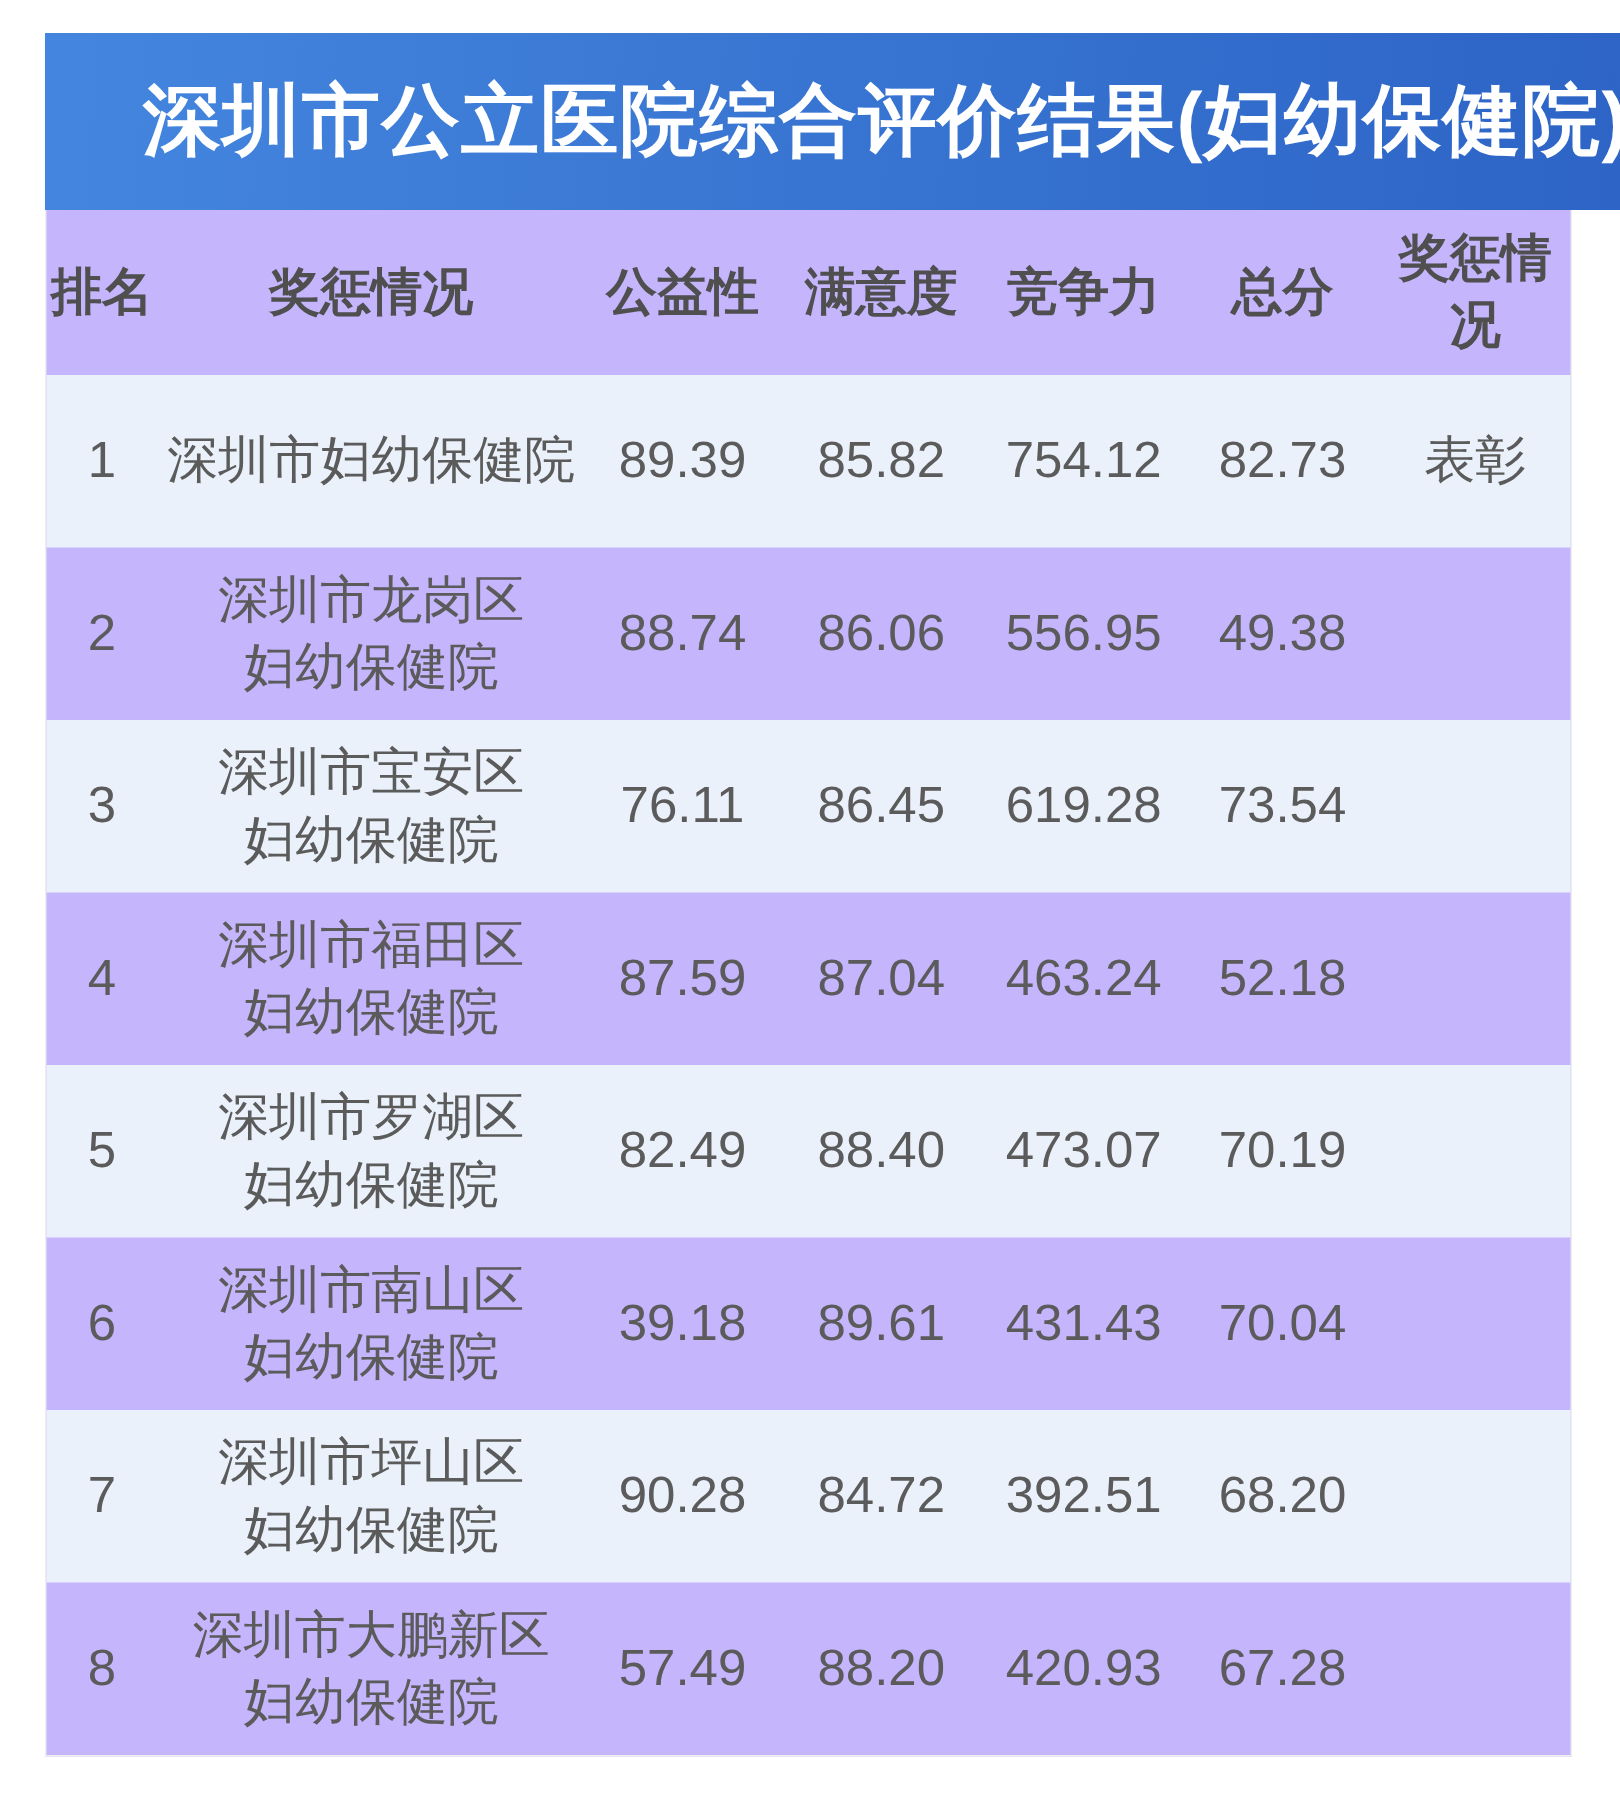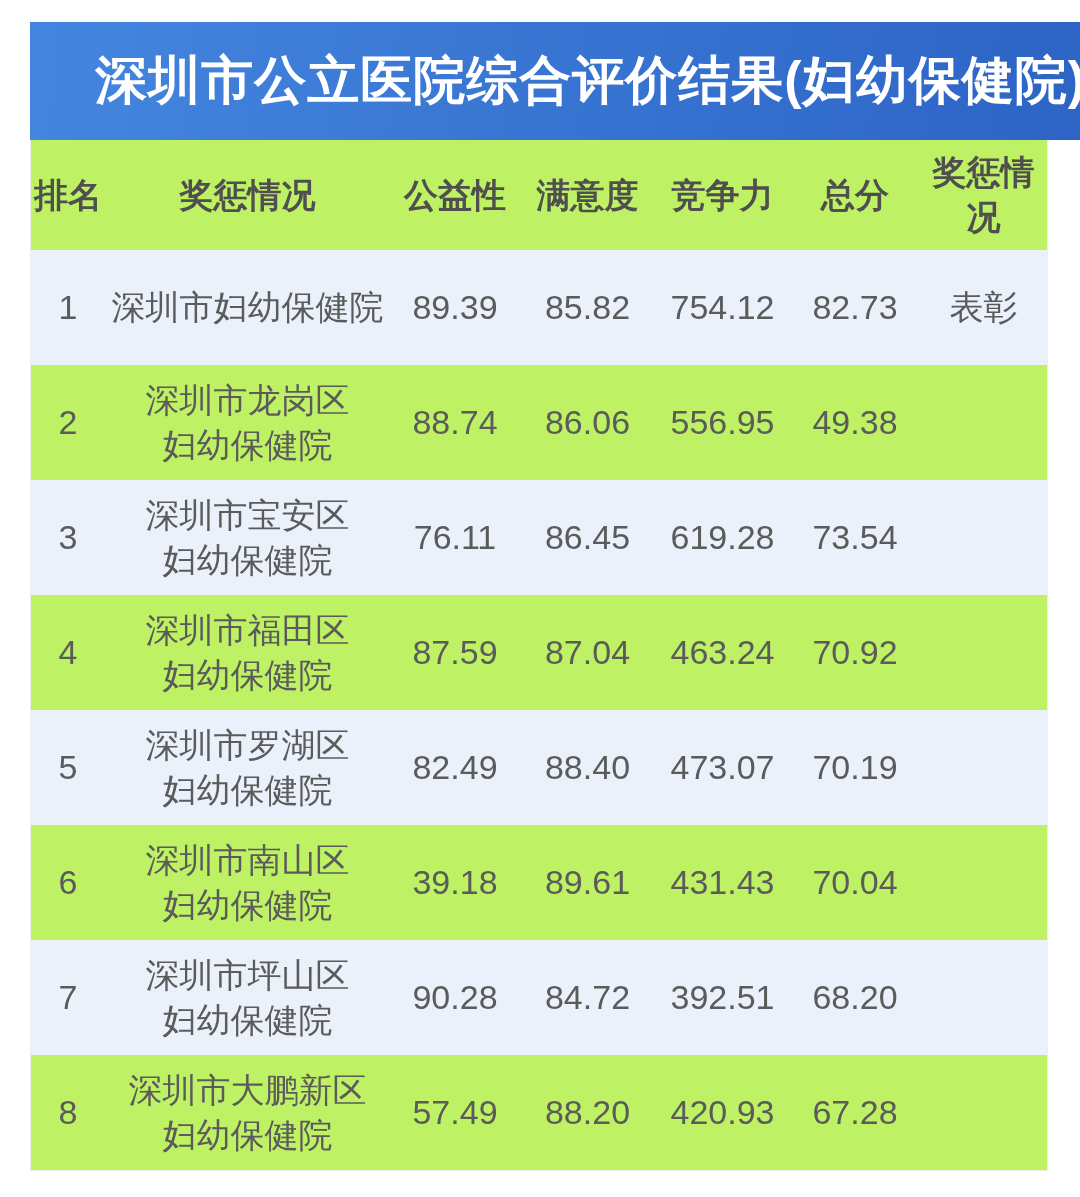--- a/index.html
+++ b/index.html
@@ -14,21 +14,21 @@
     position: absolute; left: 30px; top: 22px;
     width: 1056px; height: 118px;
     background: linear-gradient(95deg, #4486df 0%, #3a78d4 40%, #2d64c6 100%);
     display: flex; align-items: center; justify-content: flex-end;
     color: #ffffff; font-size: 52px; font-weight: bold; letter-spacing: 1px;
   }
 
   .table {
     position: absolute; left: 30px; top: 140px;
     width: 1018px;
-    background: #bef264;
+    background: #c4b5fd;
     border: 1px solid #ededed; border-top: none;
   }
   .row {
     display: flex; align-items: center;
     height: 115px;
     color: #5b5b5b; font-size: 34px;
   }
   .row.header { height: 110px; font-weight: bold; color: #4f4f4f; font-size: 34px; }
   .row.alt { background: #eaf1fb; }
   .cell {
@@ -97,21 +97,21 @@
       <div class="cell c-award"></div>
     </div>
 
     <div class="row">
       <div class="cell c-rank">4</div>
       <div class="cell c-name">深圳市福田区
 妇幼保健院</div>
       <div class="cell c-pw">87.59</div>
       <div class="cell c-sat">87.04</div>
       <div class="cell c-comp">463.24</div>
-      <div class="cell c-total">70.92</div>
+      <div class="cell c-total">52.18</div>
       <div class="cell c-award"></div>
     </div>
 
     <div class="row alt">
       <div class="cell c-rank">5</div>
       <div class="cell c-name">深圳市罗湖区
 妇幼保健院</div>
       <div class="cell c-pw">82.49</div>
       <div class="cell c-sat">88.40</div>
       <div class="cell c-comp">473.07</div>

